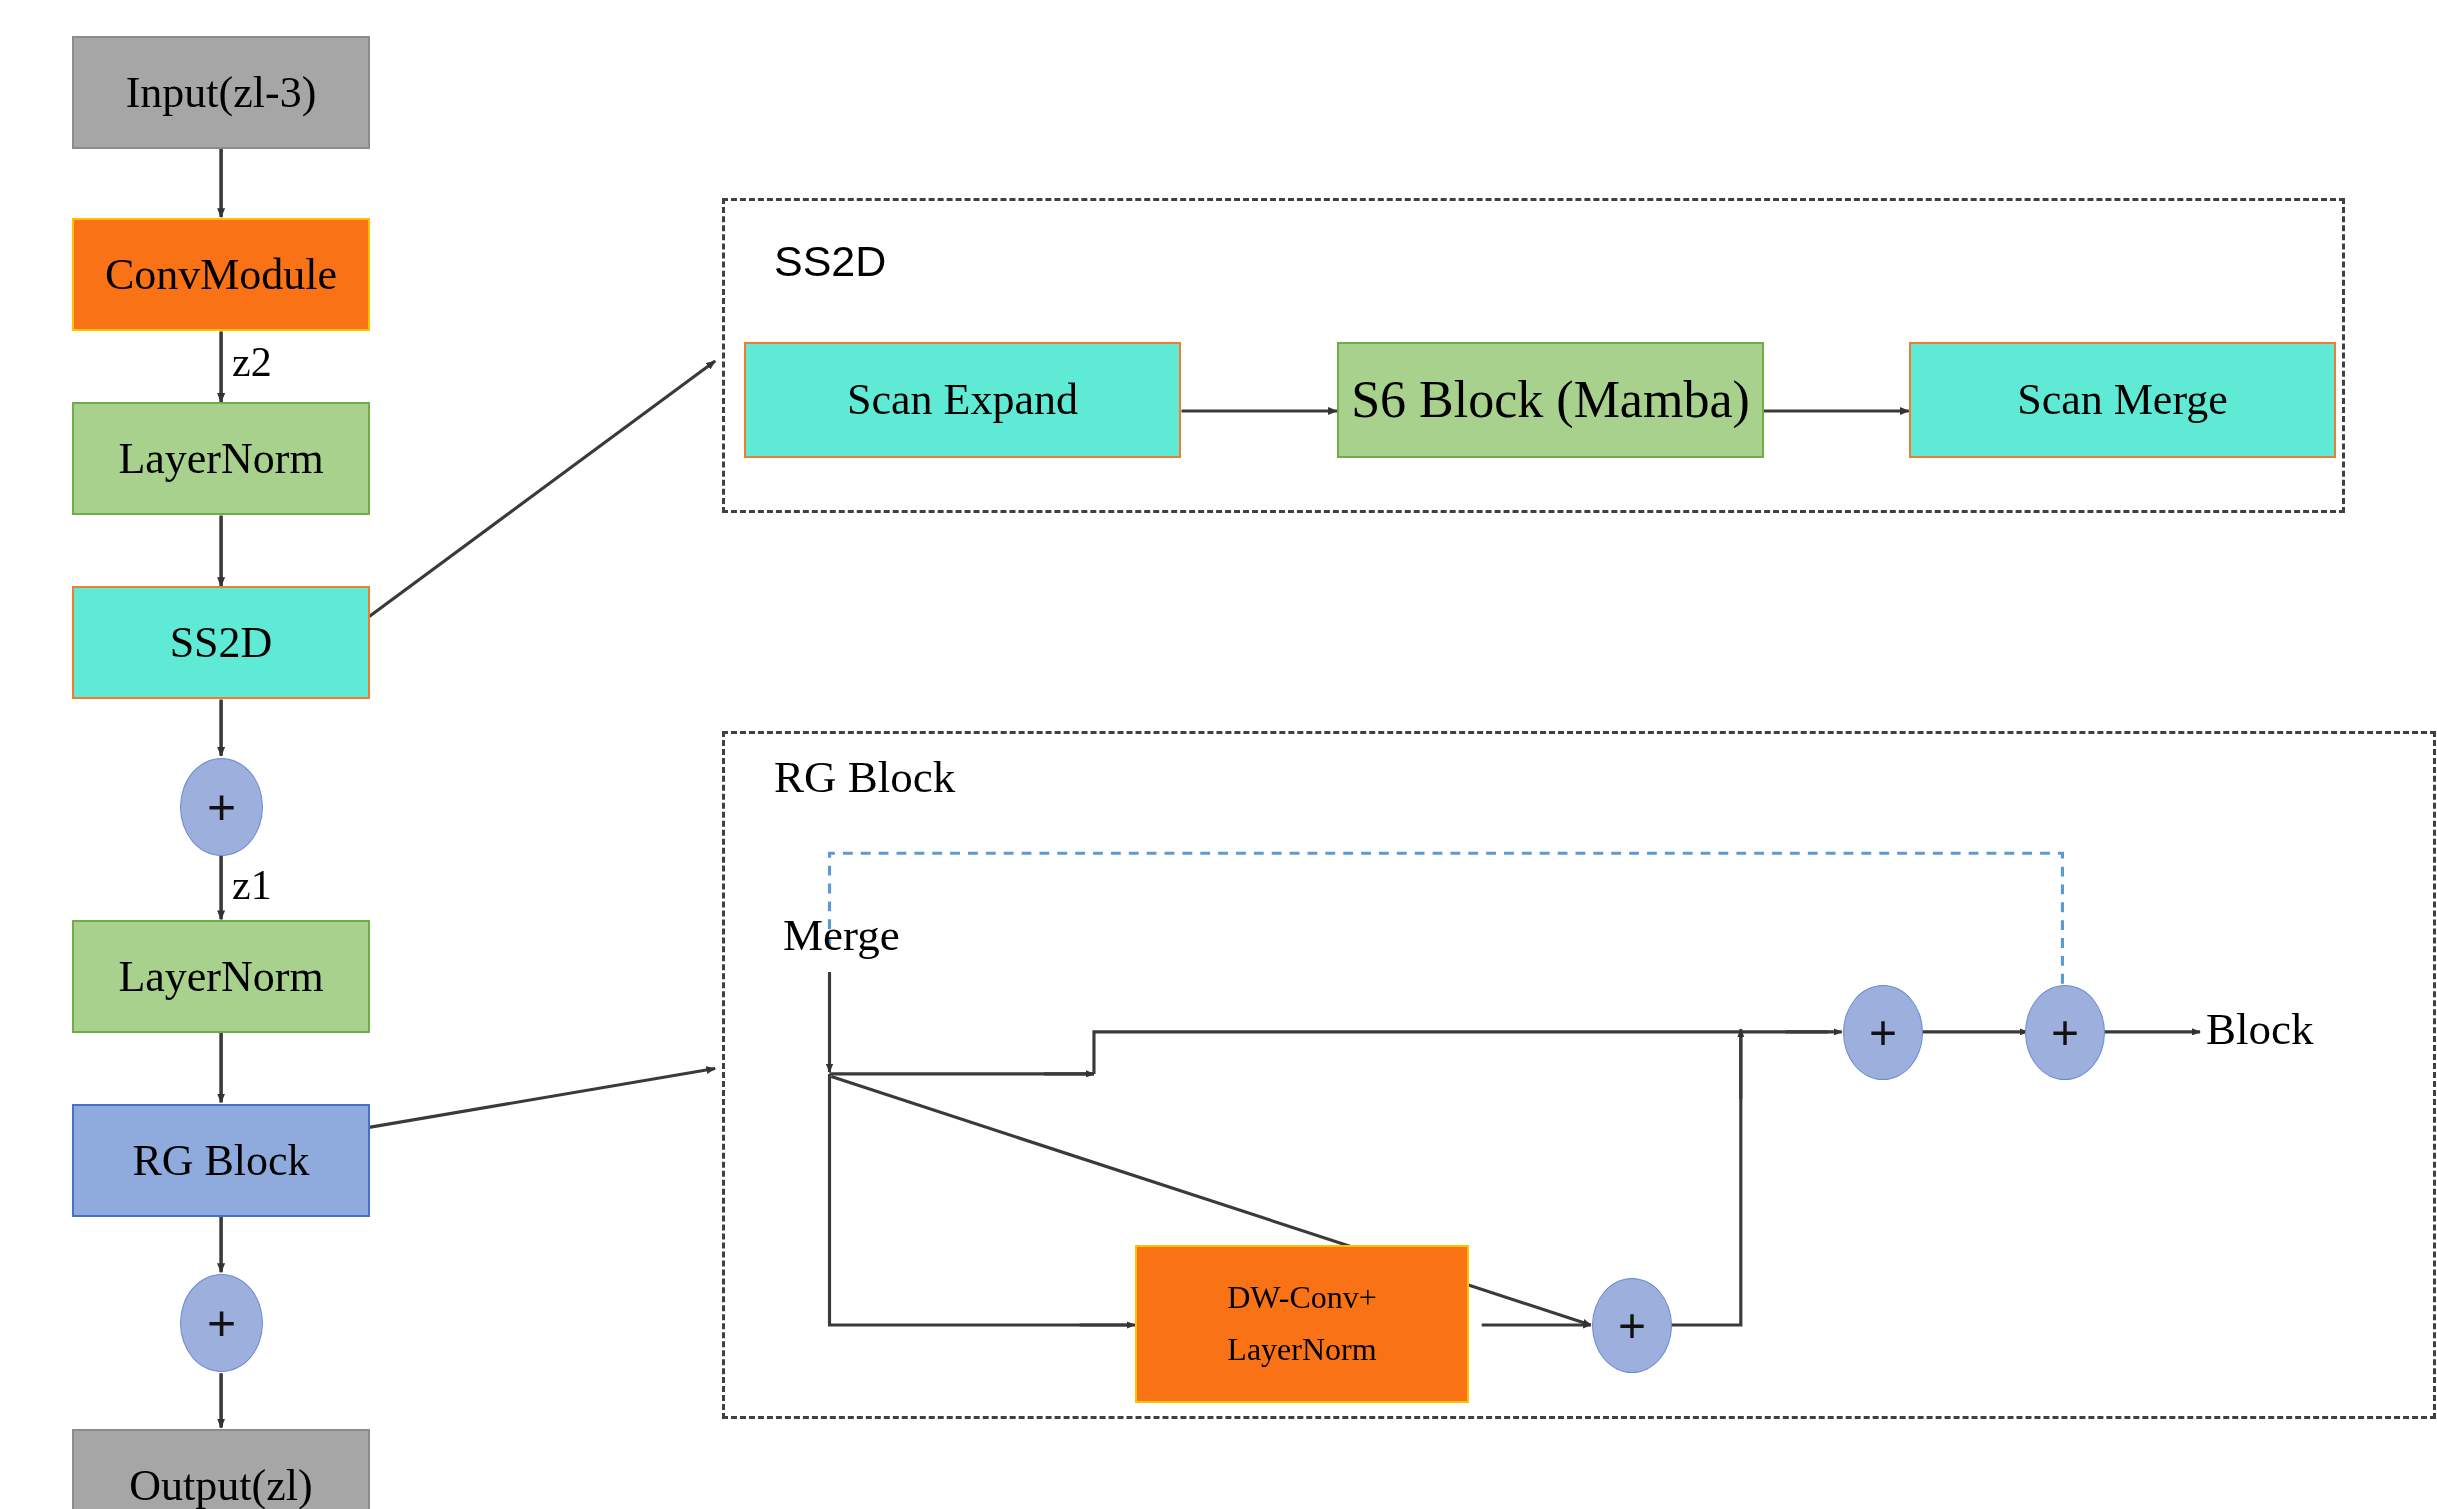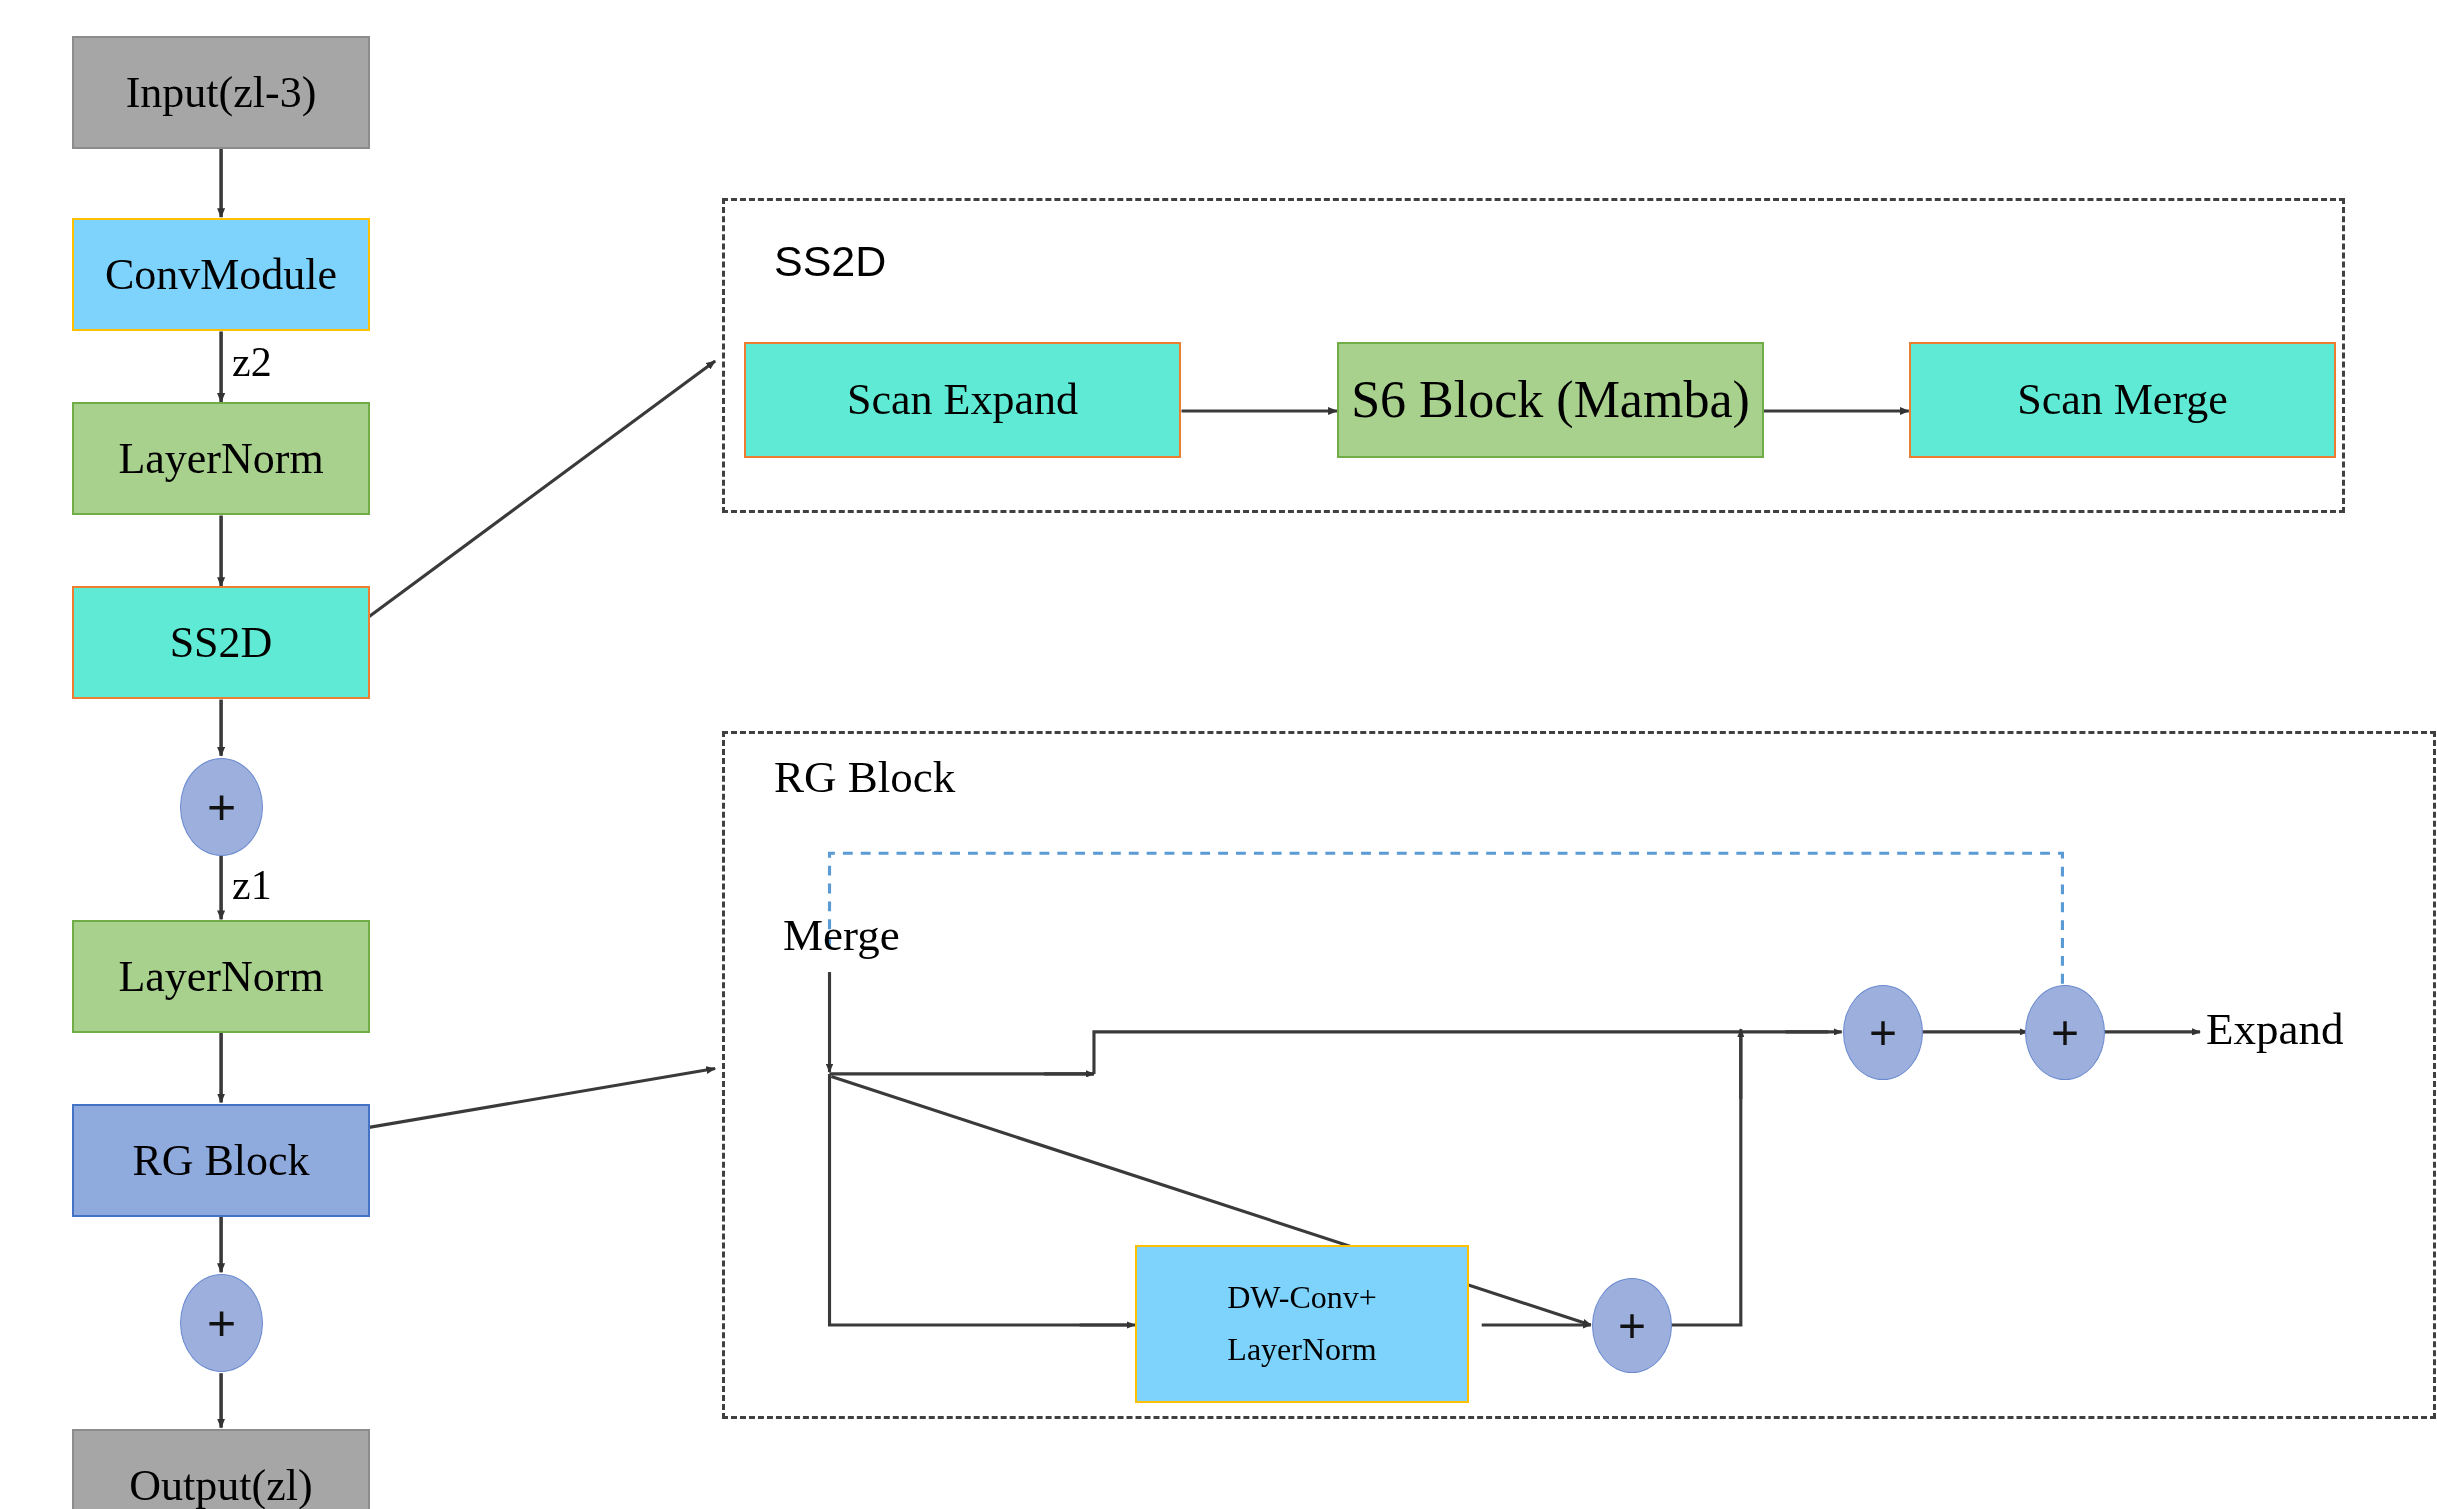--- a/index.html
+++ b/index.html
@@ -34,21 +34,21 @@
     align-items: center;
     justify-content: center;
     text-align: center;
     color: #000000;
     font-family: "Liberation Serif", "DejaVu Serif", serif;
     line-height: 1.12;
     border-style: solid;
     border-width: 2.7px;
   }
   .node-gray   { background: #a6a6a6; border-color: #8c8c8c; }
-  .node-yellow { background: #7dd3fc; border-color: #ffc000; }
+  .node-yellow { background: #f97316; border-color: #ffc000; }
   .node-green  { background: #a9d18e; border-color: #70ad47; }
   .node-orange { background: #5eead4; border-color: #ed7d31; }
   .node-blue   { background: #8faadc; border-color: #4472c4; }
 
   .adder {
     position: absolute;
     box-sizing: border-box;
     border-radius: 50%;
     background: #9dafdd;
     border: 1.8px solid #6a8bd0;
@@ -217,17 +217,17 @@
 
   <div class="adder" style="left:1809px; top:985px; width:80px; height:95px; font-size:48px;">
     <span>+</span>
   </div>
 
   <div class="adder" style="left:1991px; top:985px; width:80px; height:95px; font-size:48px;">
     <span>+</span>
   </div>
 
   <div class="free-label" style="left:2172px; top:1003px; font-size:45px;">
-    <span>Expand</span>
+    <span>Block</span>
   </div>
 
 </div>
 
 
 </body></html>

